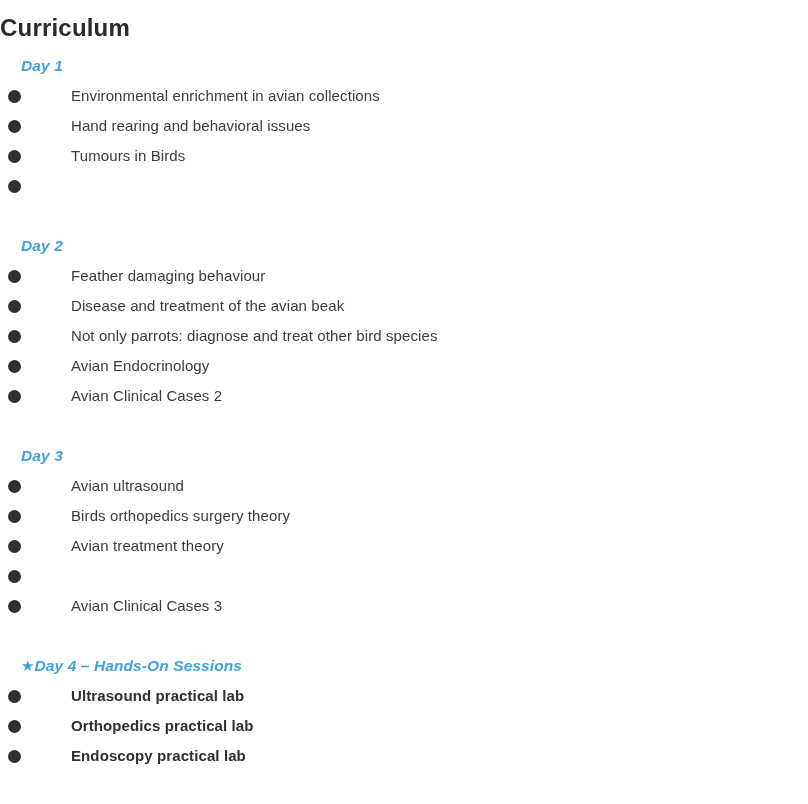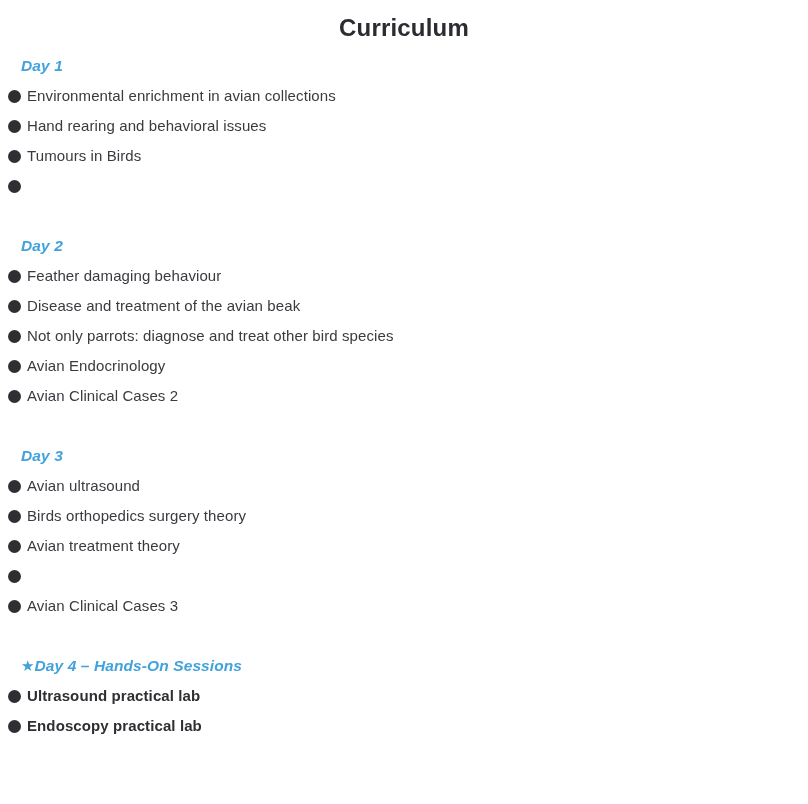--- a/index.html
+++ b/index.html
@@ -14,21 +14,20 @@
     overflow: hidden;
     position: relative;
   }
   .page {
     width: 808px;
     height: 804px;
     position: relative;
     background: #ffffff;
   }
   .page-title {
-    text-align: center;
     font-size: 24px;
     font-weight: bold;
     color: #2b2b31;
     letter-spacing: 0.2px;
     margin: 0;
     padding-top: 13px;
     line-height: 30px;
   }
   .curriculum {
     padding: 0;
@@ -65,20 +64,21 @@
     list-style: none;
     margin: 0;
     padding: 0;
   }
   .item-row {
     display: flex;
     align-items: center;
     height: 30px;
     line-height: 30px;
     white-space: nowrap;
+    gap: 44px;
   }
   .bullet-icon {
     width: 13px;
     height: 13px;
     border-radius: 50%;
     background: #2f2f33;
     flex: 0 0 auto;
     margin-right: 6px;
     display: inline-block;
   }
@@ -171,19 +171,23 @@
       </div>
       <div class="day-section gap">
         <div class="day-heading"><span class="star-icon">★</span><span>Day 4 – Hands-On Sessions</span></div>
         <ul class="item-list">
           <li class="item-row bold">
             <span class="bullet-icon"></span>
             <span class="item-label">Ultrasound practical lab</span>
           </li>
           <li class="item-row bold">
             <span class="bullet-icon"></span>
+            <span class="item-label">Orthopedics practical lab</span>
+          </li>
+          <li class="item-row bold">
+            <span class="bullet-icon"></span>
             <span class="item-label">Endoscopy practical lab</span>
           </li>
         </ul>
       </div>
     </div>
 
 </div>
 
 </body></html>

